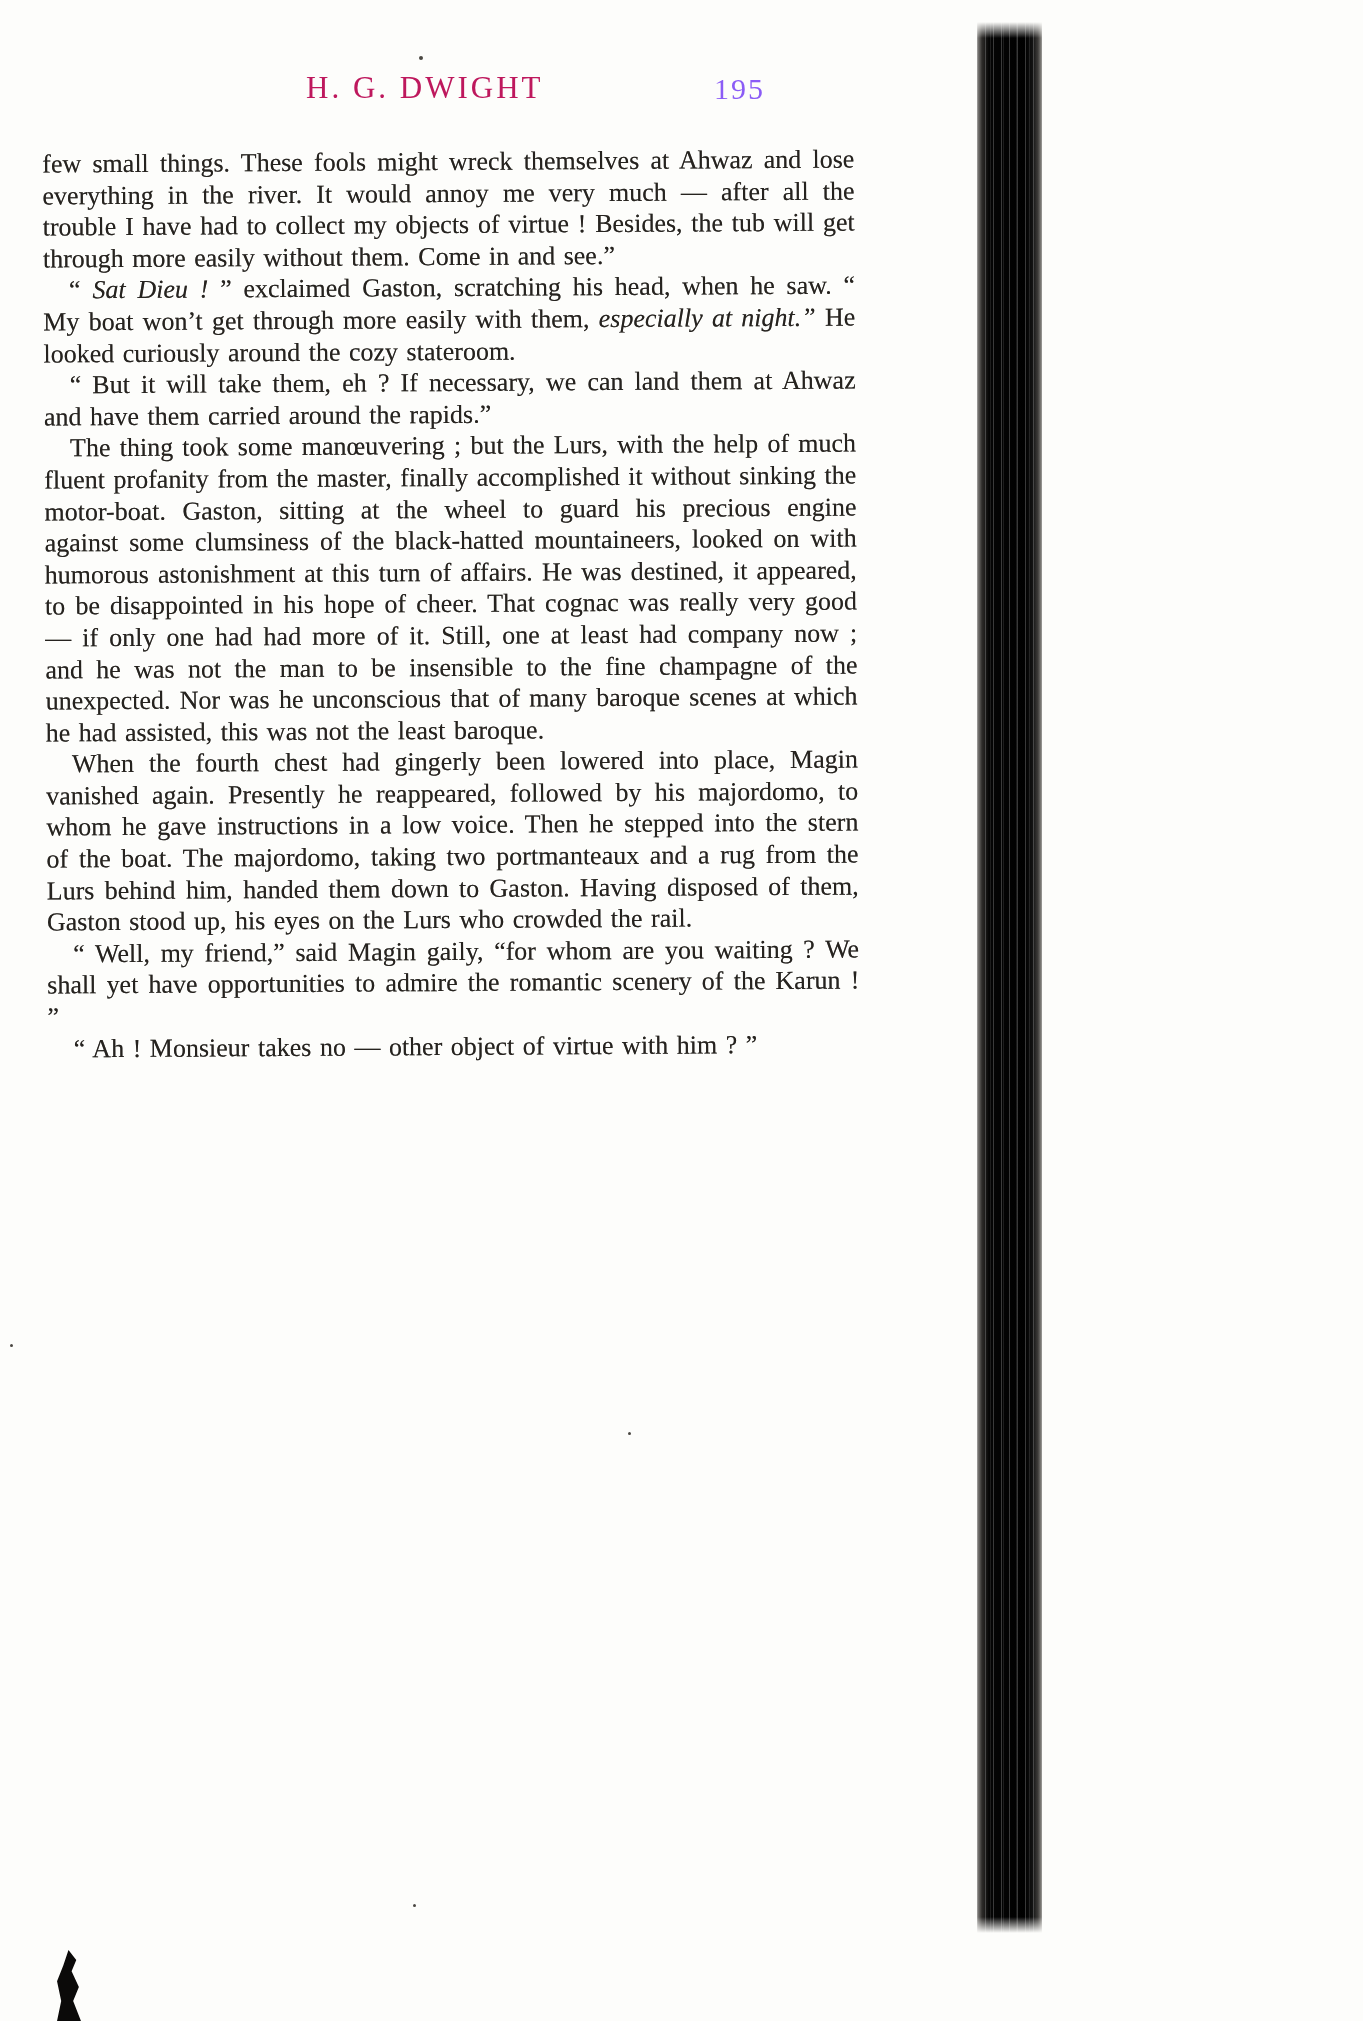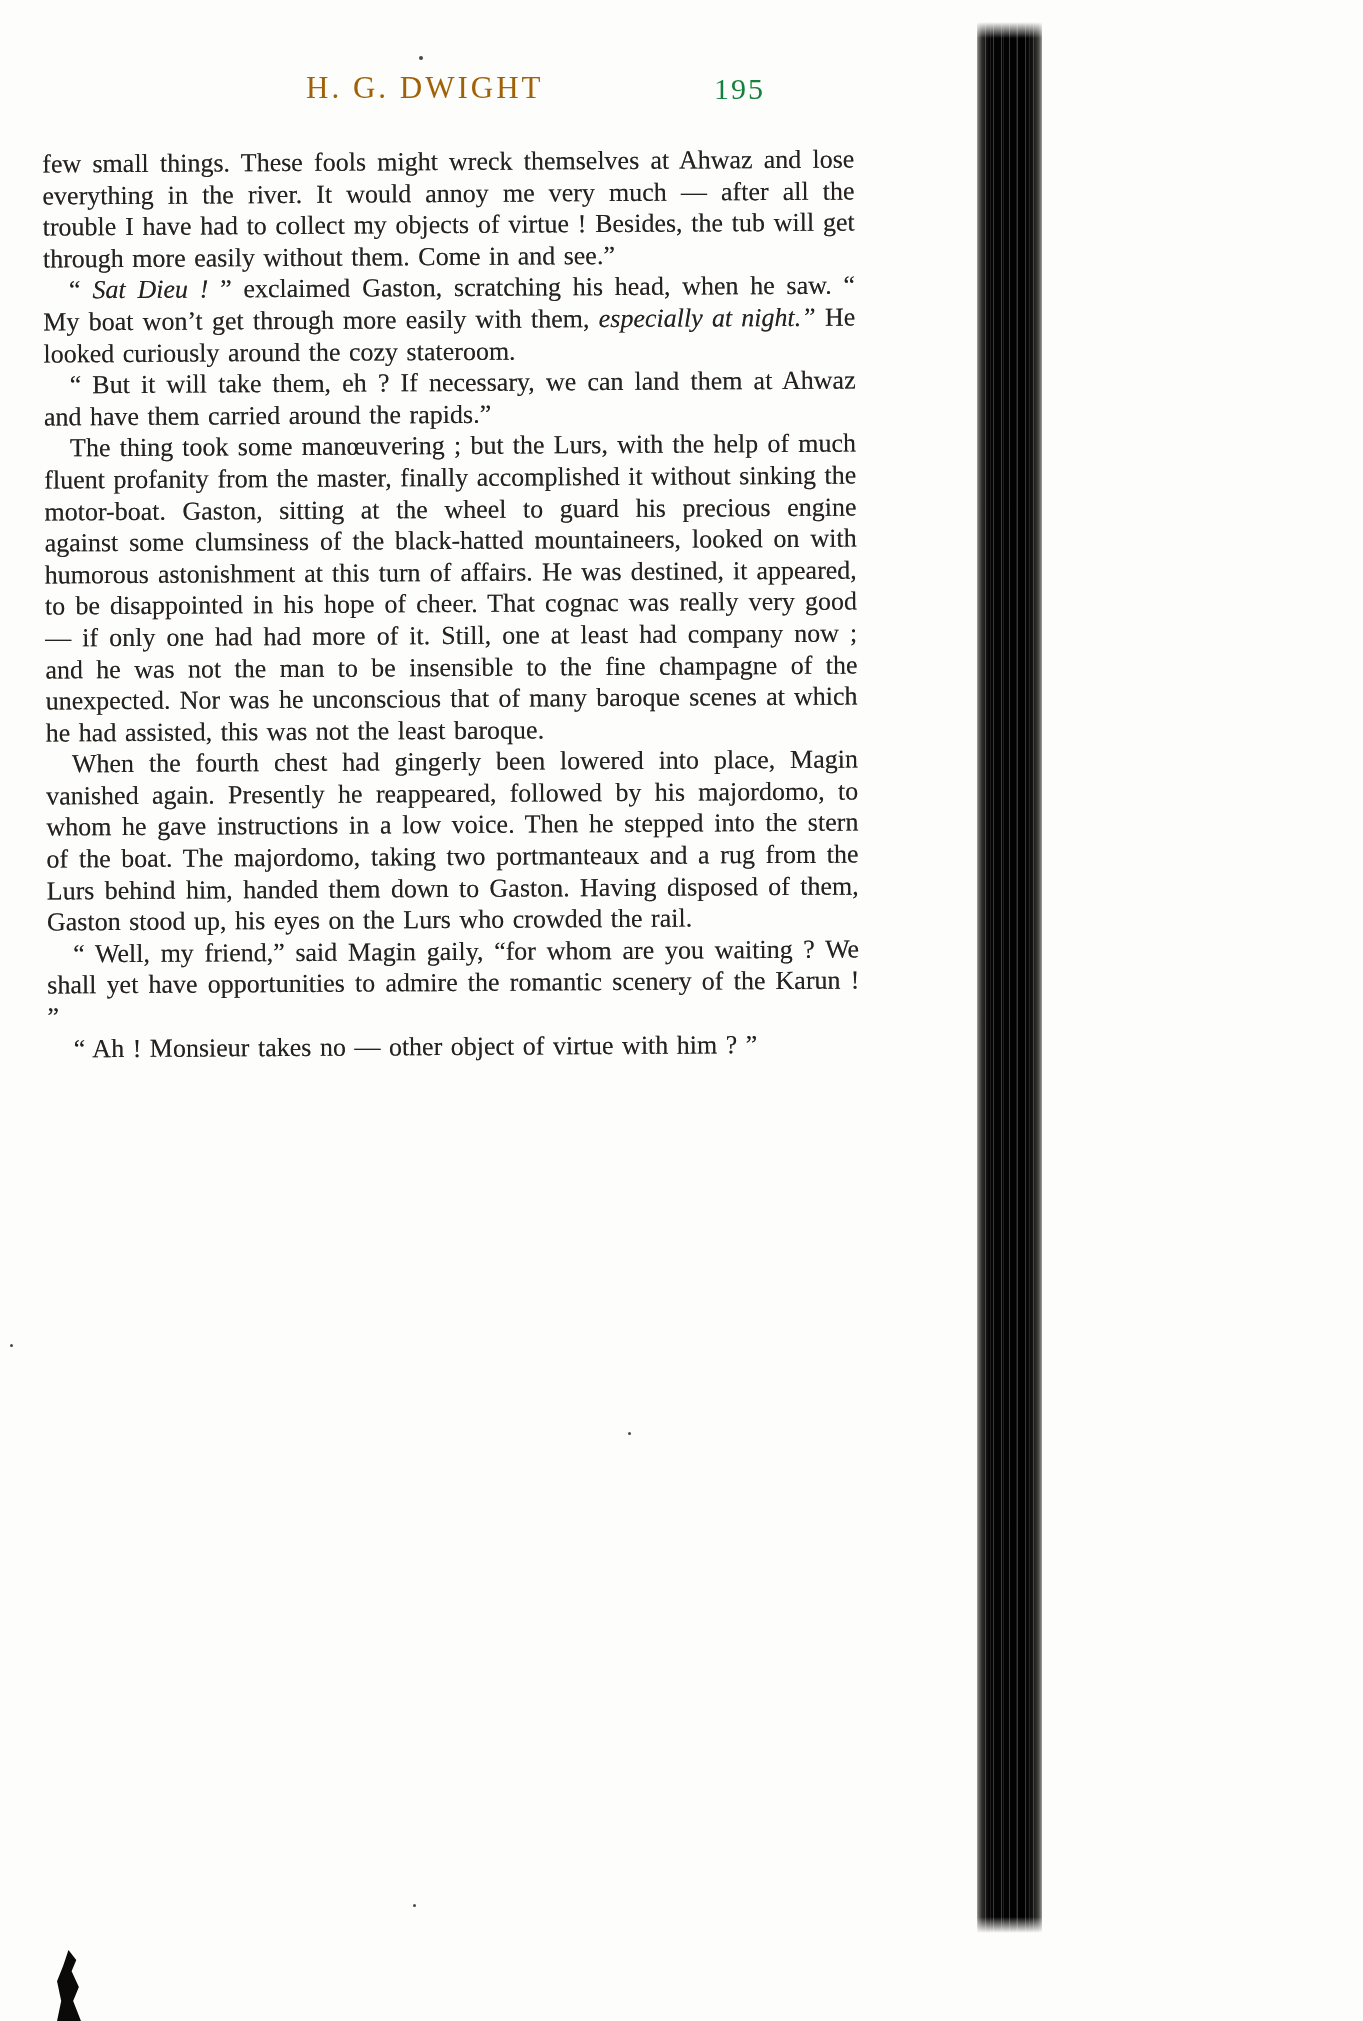--- a/index.html
+++ b/index.html
@@ -18,30 +18,30 @@
     position: absolute;
     inset: 0;
     background: #fdfdfb;
   }
   .header-title {
     position: absolute;
     left: 306px;
     top: 70px;
     font-size: 31px;
     letter-spacing: 3px;
-    color: #a16207;
+    color: #be185d;
     white-space: nowrap;
   }
   .page-number {
     position: absolute;
     left: 714px;
     top: 72px;
     font-size: 30px;
     letter-spacing: 2px;
-    color: #15803d;
+    color: #8b5cf6;
   }
   .text-block {
     position: absolute;
     left: 45px;
     top: 146px;
     width: 812px;
     color: #26231f;
     font-size: 26px;
     line-height: 31.6px;
     text-align: justify;

